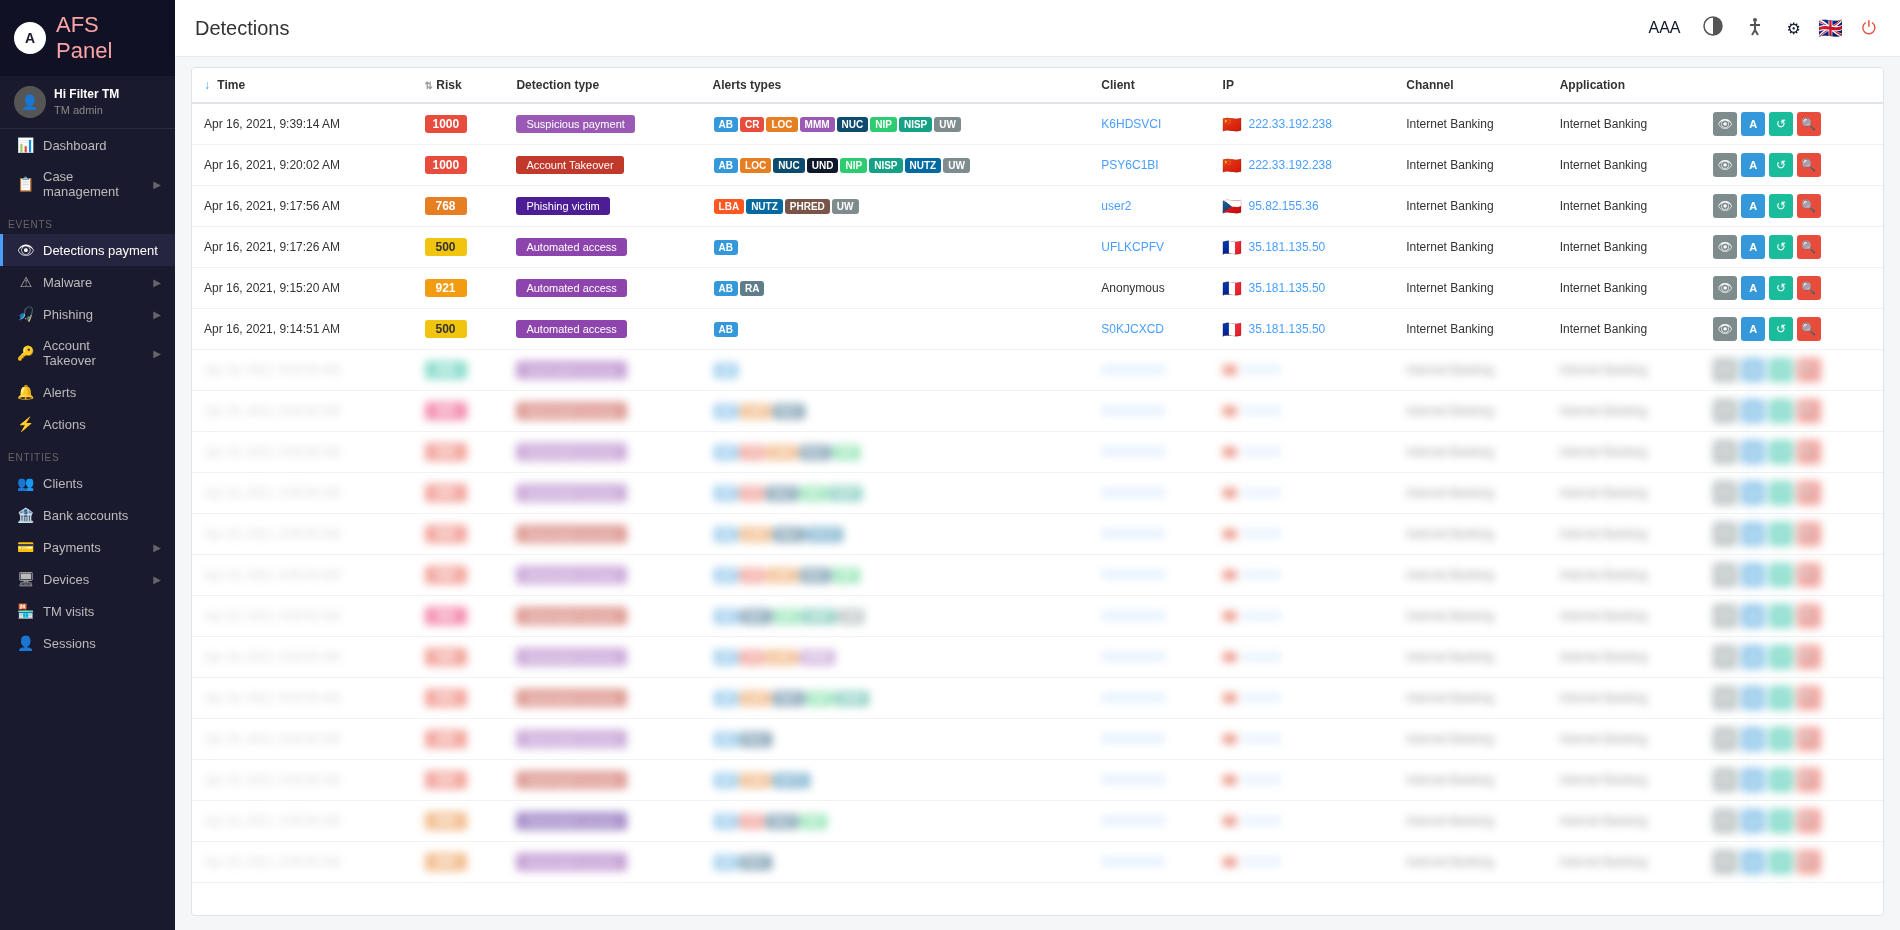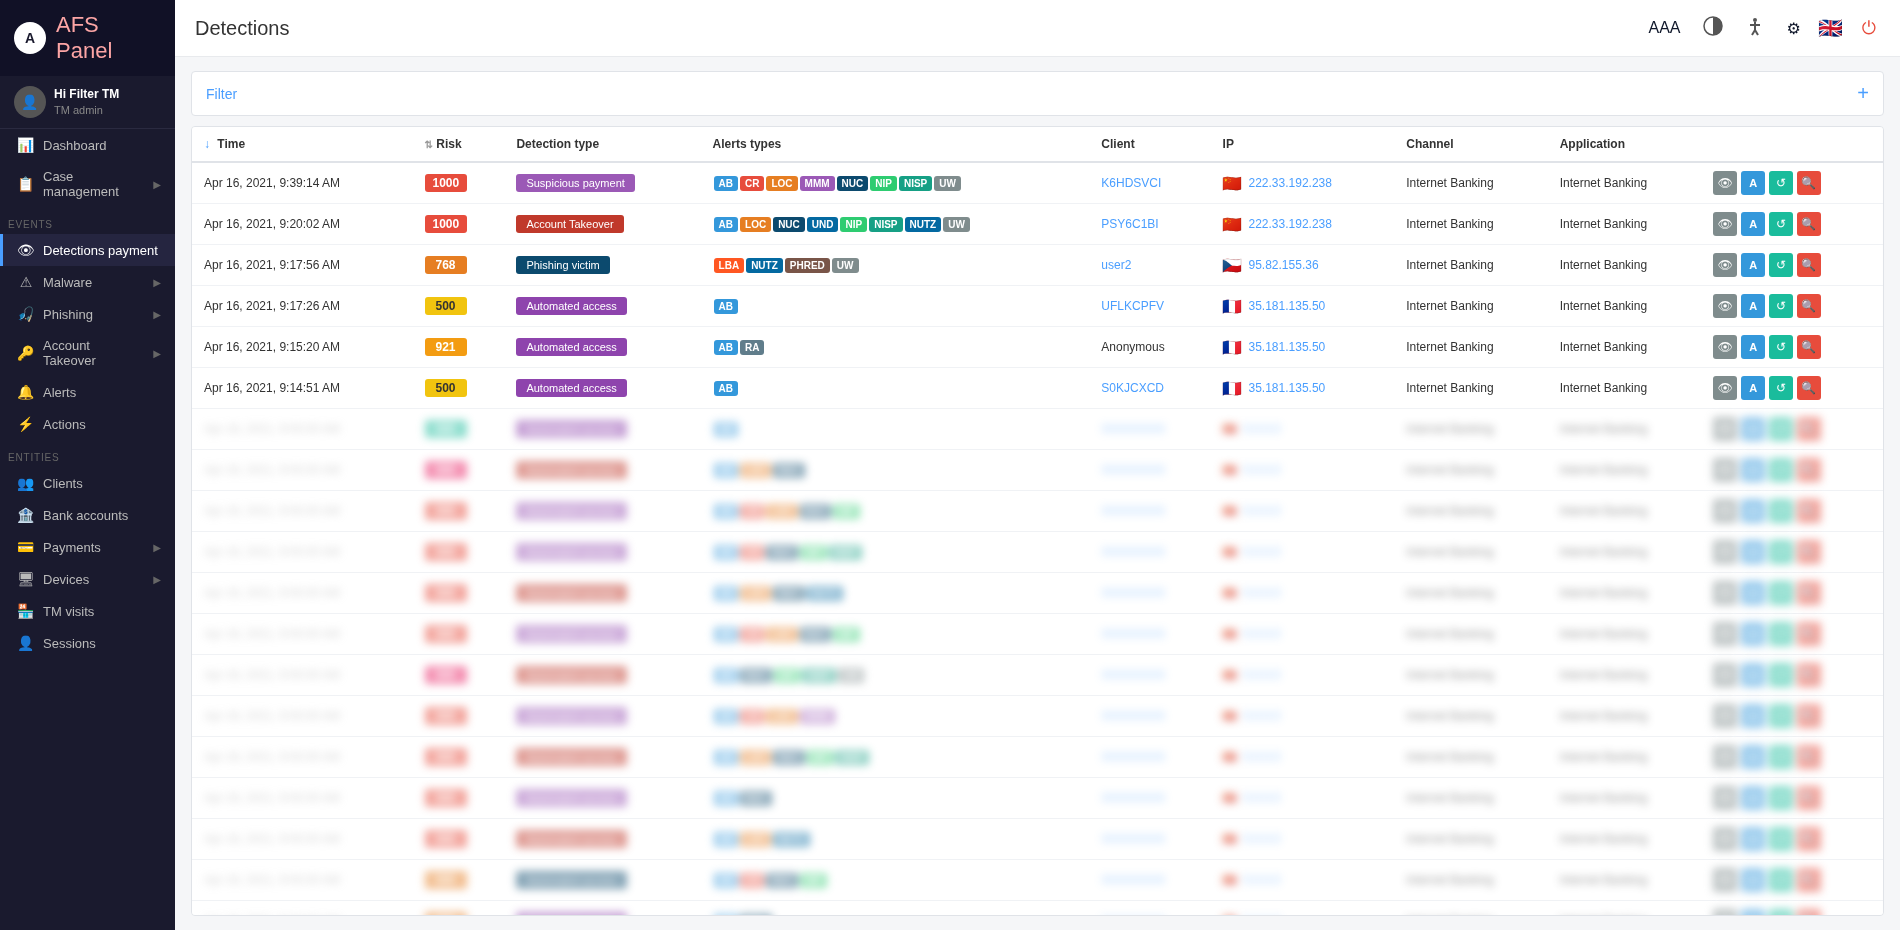--- a/index.html
+++ b/index.html
@@ -130,36 +130,36 @@
     .risk-768 { background: #e67e22; }
     .risk-508 { background: #f39c12; }
     .risk-500 { background: #f1c40f; color: #333; }
 
     .detection-badge {
       display: inline-block; padding: 3px 10px; border-radius: 3px;
       font-size: 11px; font-weight: 500; color: #fff; white-space: nowrap;
     }
     .det-suspicious { background: #9b59b6; }
     .det-account { background: #c0392b; }
-    .det-phishing { background: #0c4a6e; }
+    .det-phishing { background: #4c1d95; }
     .det-automated { background: #8e44ad; }
 
     .alert-tag {
       display: inline-block; padding: 2px 5px; border-radius: 3px;
       font-size: 10px; font-weight: 700; margin: 1px;
     }
     .tag-ab { background: #3498db; color: #fff; }
     .tag-cr { background: #e74c3c; color: #fff; }
     .tag-loc { background: #e67e22; color: #fff; }
     .tag-mmm { background: #9b59b6; color: #fff; }
     .tag-nuc { background: #0c4a6e; color: #fff; }
     .tag-nip { background: #2ecc71; color: #fff; }
     .tag-nisp { background: #16a085; color: #fff; }
     .tag-uw { background: #7f8c8d; color: #fff; }
-    .tag-und { background: #0369a1; color: #fff; }
+    .tag-und { background: #0f172a; color: #fff; }
     .tag-nutz { background: #0369a1; color: #fff; }
     .tag-lba { background: #ff5722; color: #fff; }
     .tag-phred { background: #795548; color: #fff; }
     .tag-ra { background: #607d8b; color: #fff; }
 
     .client-link { color: #4a9eff; text-decoration: none; }
 
     .ip-link { color: #4a9eff; text-decoration: none; }
 
     .flag-cell { display: flex; align-items: center; gap: 6px; }
@@ -294,24 +294,20 @@
           <line x1="10" y1="14" x2="7" y2="19" stroke="#555" stroke-width="2"></line>
           <line x1="10" y1="14" x2="13" y2="19" stroke="#555" stroke-width="2"></line>
         </svg>
       </button>
       <button class="topbar-btn">⚙</button>
       <div style="cursor:pointer; font-size:20px;">🇬🇧</div>
       <button class="topbar-btn power-btn">⏻</button>
     </div>
   </div>
 
-  <div id="filter-bar">
-    <span class="filter-label">Filter</span>
-    <span class="filter-plus">+</span>
-  </div>
 
   <div id="table-container">
     <table>
       <thead>
         <tr>
           <th>
             <span class="sort-arrow">↓</span>
             <span>Time</span>
           </th>
           <th>

